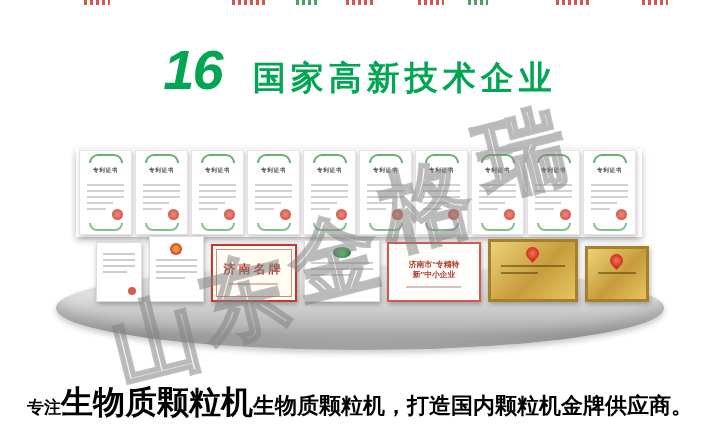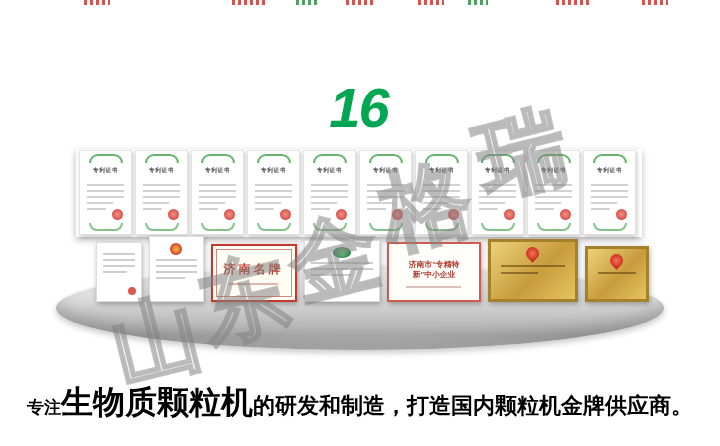--- a/index.html
+++ b/index.html
@@ -12,21 +12,21 @@
   
   .top-marks{position:absolute;top:0;left:0;width:720px;height:8px;z-index:8;}
   .top-mark{position:absolute;top:0;height:5px;opacity:.85;
     background:repeating-linear-gradient(90deg,#c9372f 0 3px,transparent 3px 6px);}
   .top-mark.green{background:repeating-linear-gradient(90deg,#2f8f45 0 3px,transparent 3px 6px);}
 
   
   .headline{
     position:absolute;top:42px;left:0;width:720px;
     display:flex;justify-content:center;align-items:baseline;
-    color:#00a651;white-space:nowrap;z-index:5;margin-top:38px;
+    color:#00a651;white-space:nowrap;z-index:5;
   }
   .count{font-size:56px;font-weight:bold;font-style:italic;letter-spacing:-2px;margin-right:3px;line-height:1;}
   .patent-label{font-size:31px;font-weight:bold;letter-spacing:2px;}
   .hitech-label{font-size:33px;font-weight:bold;letter-spacing:5px;margin-left:28px;}
 
   
   .platform{
     position:absolute;left:56px;top:266px;width:608px;height:84px;border-radius:50%;
     background:linear-gradient(180deg,#f0f0f0 0%,#dcdcdc 38%,#ababab 82%,#bdbdbd 100%);
     box-shadow:0 3px 6px rgba(0,0,0,.22), inset 0 -9px 14px rgba(0,0,0,.16);
@@ -136,20 +136,21 @@
     <div class="top-mark green" style="left:296px;width:22px;"></div>
     <div class="top-mark" style="left:346px;width:30px;"></div>
     <div class="top-mark" style="left:418px;width:26px;"></div>
     <div class="top-mark green" style="left:468px;width:20px;"></div>
     <div class="top-mark" style="left:556px;width:34px;"></div>
     <div class="top-mark" style="left:642px;width:26px;"></div>
   </div>
 
   <div class="headline">
     <span class="count">16</span>
+    <span class="hitech-label">国家高新技术企业</span>
   </div>
 
   <div class="platform"></div>
 
   <div class="shelf"></div>
 
   <div class="patent-row">
     <div class="patent-cert">
       <div class="cert-top-deco"></div>
       <span class="cert-title">专利证书</span>
@@ -332,16 +333,16 @@
     </div>
   </div>
 
   <span class="wm" style="left:112px;top:296px;">山</span>
   <span class="wm" style="left:200px;top:256px;">东</span>
   <span class="wm" style="left:290px;top:214px;">金</span>
   <span class="wm" style="left:382px;top:162px;">格</span>
   <span class="wm" style="left:478px;top:110px;">瑞</span>
 
   <div class="footer">
-    <span class="f-prefix">专注</span><span class="f-high">生物质颗粒机</span><span class="f-suffix">的研发和制造，打造国内颗粒机金牌供应商。</span>
+    <span class="f-prefix">专注</span><span class="f-high">生物质颗粒机</span><span class="f-suffix">生物质颗粒机，打造国内颗粒机金牌供应商。</span>
   </div>
 
 </div>
 
 </body></html>

